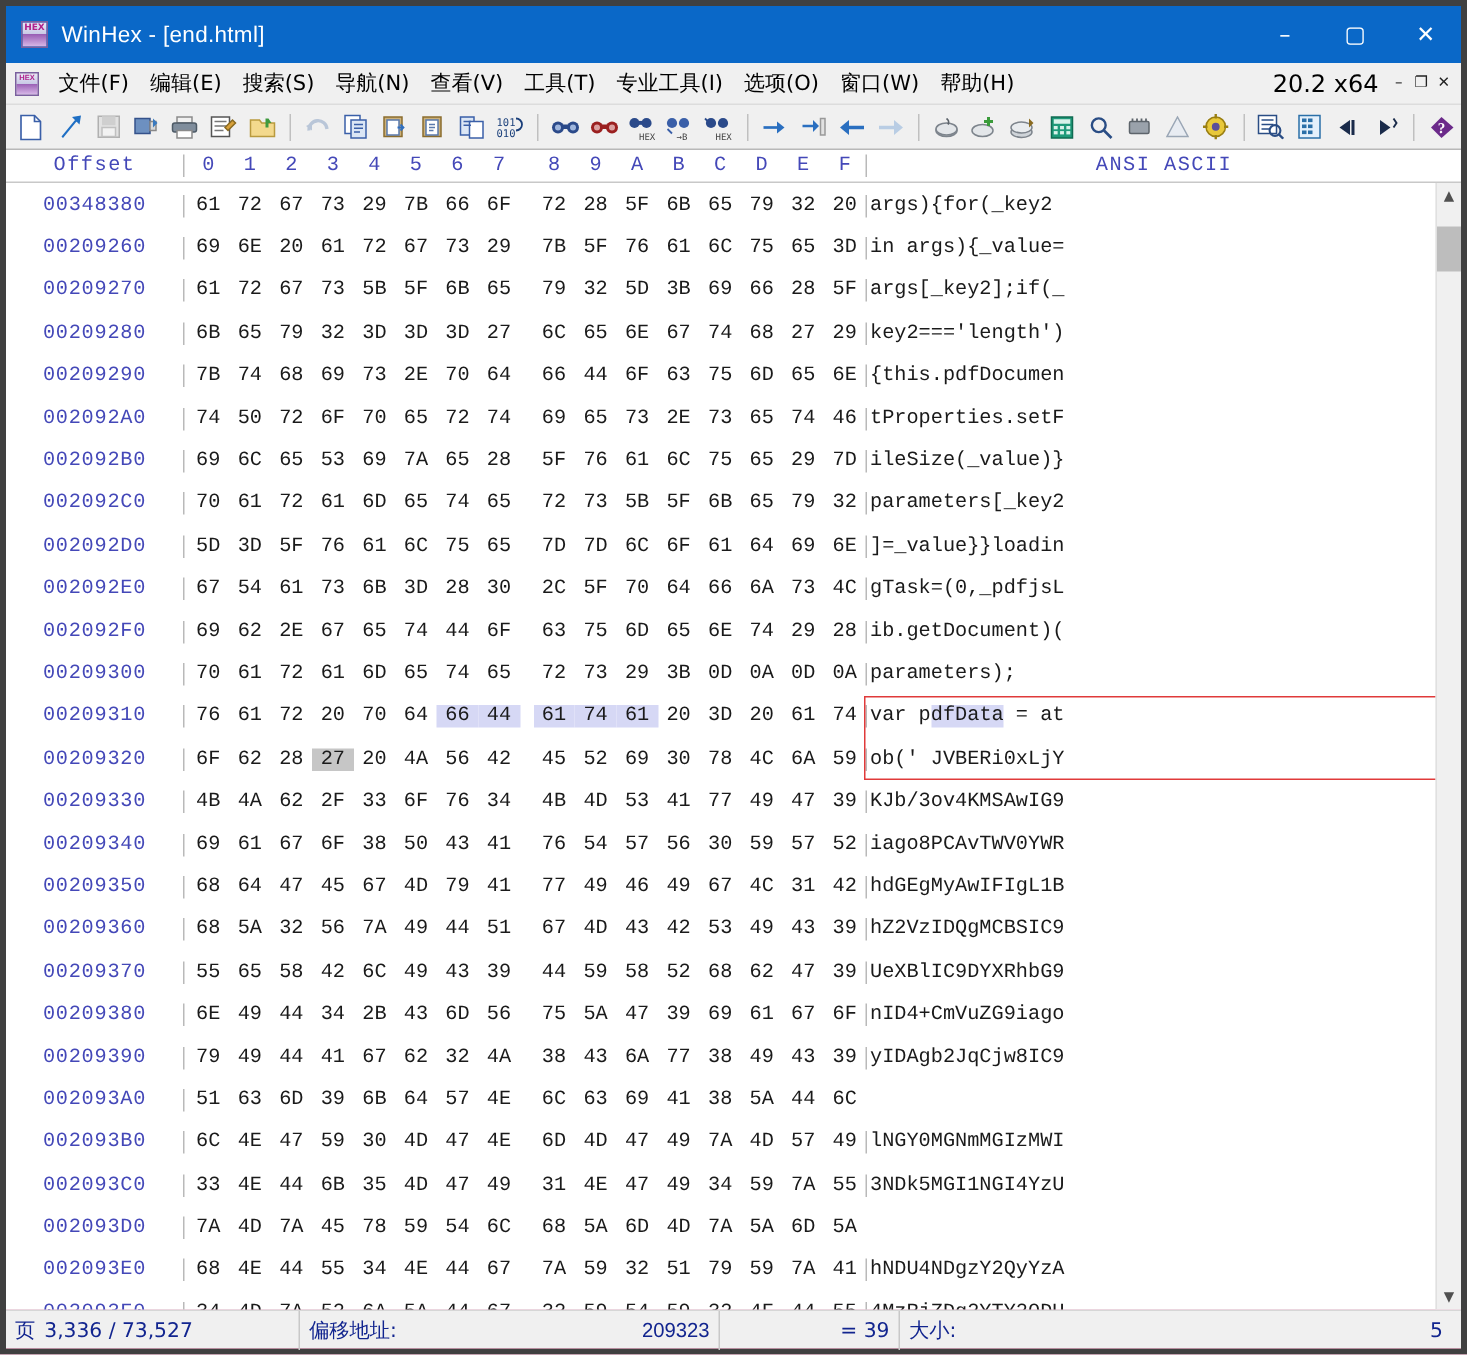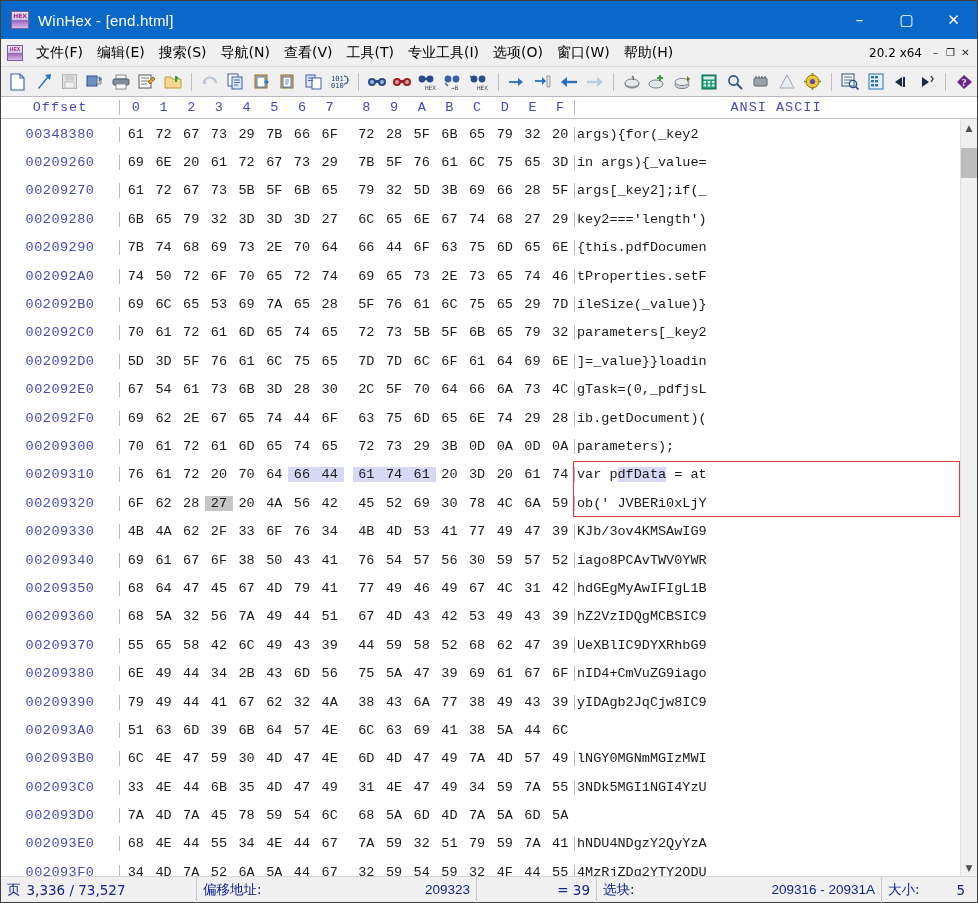--- a/index.html
+++ b/index.html
@@ -4,21 +4,21 @@
 <style>
   * { box-sizing: border-box; margin: 0; padding: 0; }
   html, body {
     width: 978px; height: 903px;
     font-family: "Liberation Sans", sans-serif;
     background: #ffffff;
     overflow: hidden;
   }
   #app {
     width: 978px; height: 903px;
-    border: 1px solid #404040;
+    border: 4px solid #404040;
     background: #be185d;
     display: flex; flex-direction: column;
     position: relative;
   }
 
   
   .titlebar {
     height: 38px;
     background: #0a68c8;
     display: flex; align-items: center;
@@ -68,21 +68,21 @@
     font-size:5px;line-height:8px;text-align:center;color:#b0228c;font-weight:bold;
   }
   .menuitem {
     padding: 3px 7px;
     font-size: 14px;
     color: #000000;
     white-space: nowrap;
     font-family: "DejaVu Sans", sans-serif;
   }
   .menubar .version {
-    margin-left:auto; font-size:12px; color:#000; padding-right:6px;
+    margin-left:auto; font-size:16px; color:#000; padding-right:6px;
     font-family:"DejaVu Sans", sans-serif;
   }
   .mdibtns { display:flex; align-items:center; padding-right:4px; }
   .mdibtn {
     width:15px; height:15px; display:flex; align-items:center; justify-content:center;
     font-size:10px; color:#222; font-family:"DejaVu Sans", sans-serif;
   }
 
   
   .toolbar {
@@ -1127,23 +1127,19 @@
   <div class="statusbar">
     <div class="sbcell sb-page">
       <span>页</span>
       <span style="margin-left:6px">3,336 / 73,527</span>
     </div>
     <div class="sbcell sb-offsetwrap">
       <span>偏移地址:</span>
       <span class="sb-val">209323</span>
     </div>
     <div class="sbcell sb-eq">= 39</div>
-    <div class="sbcell sb-blockwrap">
-      <span>选块:</span>
-      <span class="sb-val">209316 - 20931A</span>
-    </div>
     <div class="sbcell sb-size">
       <span>大小:</span>
       <span class="sb-sizeval">5</span>
     </div>
   </div>
 
 </div>
 
 </body></html>

